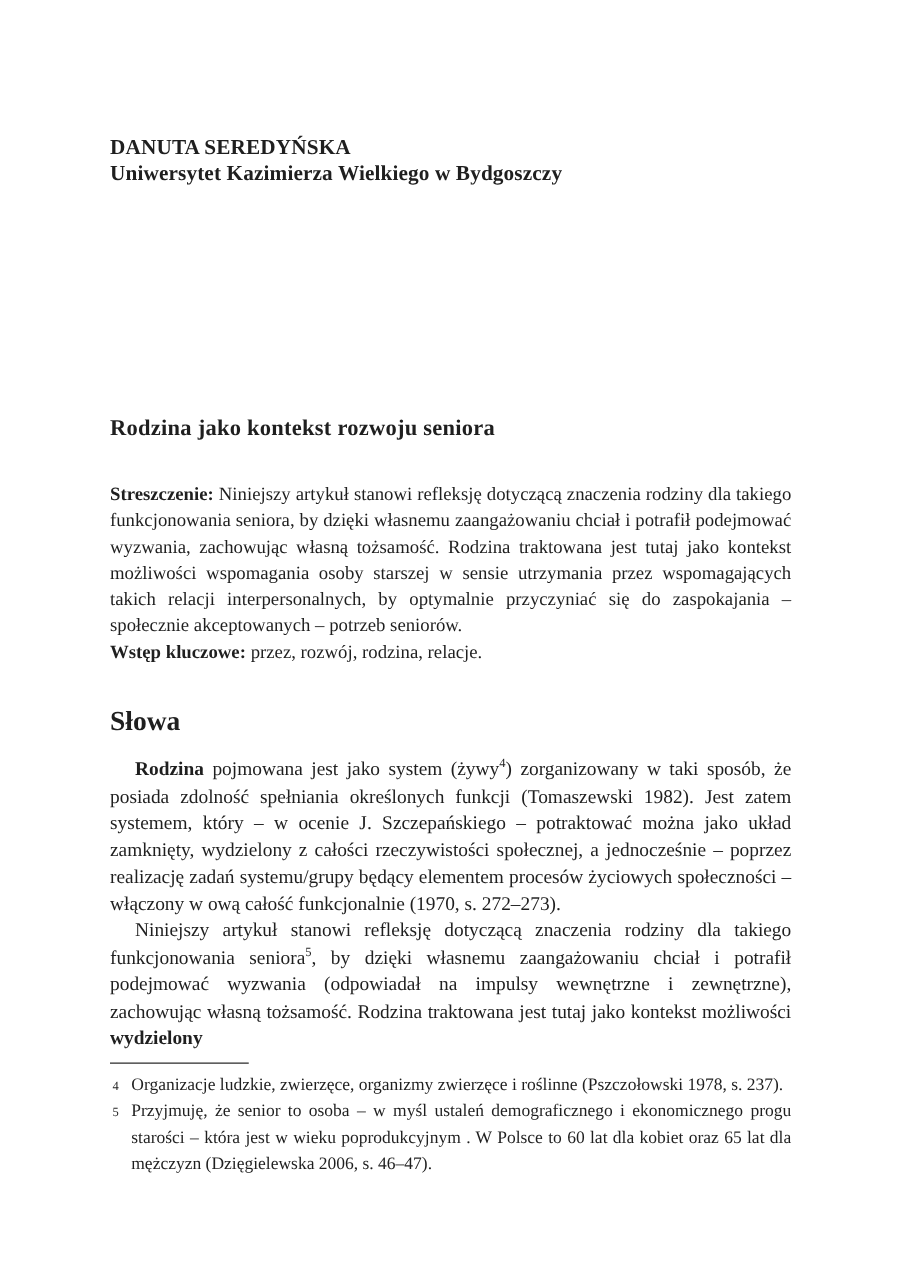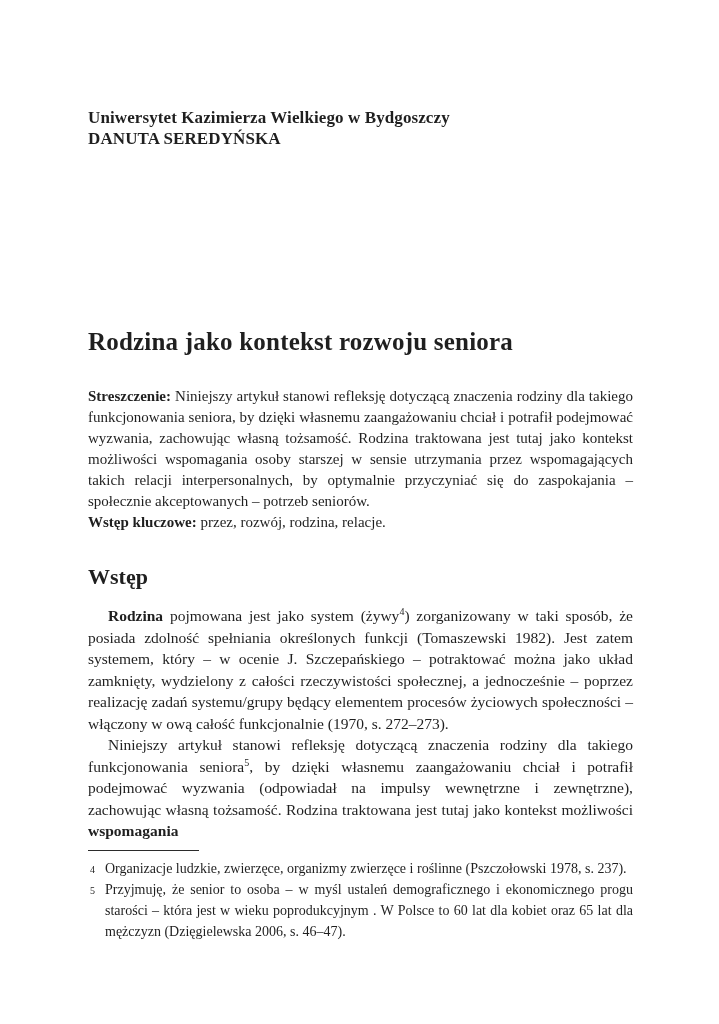--- a/index.html
+++ b/index.html
@@ -22,21 +22,21 @@
   }
   .author-block {
     padding-top: 107px;
     font-weight: bold;
     font-size: 17px;
     line-height: 21px;
     letter-spacing: 0.1px;
   }
   h1.article-title {
     margin: 178px 0 0 0;
-    font-size: 25px;
+    font-size: 18px;
     line-height: 30px;
     font-weight: bold;
     letter-spacing: 0.2px;
   }
   p.abstract {
     margin: 29px 0 0 0;
     font-size: 15px;
     line-height: 21px;
     text-align: justify;
   }
@@ -91,38 +91,38 @@
   }
   b, strong { font-weight: bold; }
 </style>
 </head>
 <body>
 
 <div class="page">
   <div class="content">
 
     <header class="author-block">
+      <div>DANUTA SEREDYŃSKA</div>
       <div>Uniwersytet Kazimierza Wielkiego w Bydgoszczy</div>
-      <div>DANUTA SEREDYŃSKA</div>
     </header>
 
     <h1 class="article-title">Rodzina jako kontekst rozwoju seniora</h1>
 
     <p class="abstract"><b>Streszczenie:</b>
       <span>Niniejszy artykuł stanowi refleksję dotyczącą znaczenia rodziny dla takiego funkcjonowania seniora, by dzięki własnemu zaangażowaniu chciał i potrafił podejmować wyzwania, zachowując własną tożsamość. Rodzina traktowana jest tutaj jako kontekst możliwości wspomagania osoby starszej w sensie utrzymania przez wspomagających takich relacji interpersonalnych, by optymalnie przyczyniać się do zaspokajania – społecznie akceptowanych – potrzeb seniorów.</span></p>
 
     <p class="keywords"><b>Wstęp kluczowe:</b>
       <span>przez, rozwój, rodzina, relacje.</span></p>
 
-    <h2 class="section-heading">Wstęp</h2>
+    <h2 class="section-heading">Słowa</h2>
 
     <div class="bodytext">
       <p class="first"><b>Rodzina</b><span> pojmowana jest jako system (żywy</span><sup class="note-ref">4</sup><span>) zorganizowany w taki sposób, że posiada zdolność spełniania określonych funkcji (Tomaszewski 1982). Jest zatem systemem, który – w ocenie J. Szczepańskiego – potraktować można jako układ zamknięty, wydzielony z całości rzeczywistości społecznej, a jednocześnie – poprzez realizację zadań systemu/grupy będący elementem procesów życiowych społeczności – włączony w ową całość funkcjonalnie (1970, s. 272–273).</span></p>
 
-      <p><span>Niniejszy artykuł stanowi refleksję dotyczącą znaczenia rodziny dla takiego funkcjonowania seniora</span><sup class="note-ref">5</sup><span>, by dzięki własnemu zaangażowaniu chciał i potrafił podejmować wyzwania (odpowiadał na impulsy wewnętrzne i zewnętrzne), zachowując własną tożsamość. Rodzina traktowana jest tutaj jako kontekst możliwości </span><b>wspomagania</b></p>
+      <p><span>Niniejszy artykuł stanowi refleksję dotyczącą znaczenia rodziny dla takiego funkcjonowania seniora</span><sup class="note-ref">5</sup><span>, by dzięki własnemu zaangażowaniu chciał i potrafił podejmować wyzwania (odpowiadał na impulsy wewnętrzne i zewnętrzne), zachowując własną tożsamość. Rodzina traktowana jest tutaj jako kontekst możliwości </span><b>wydzielony</b></p>
     </div>
 
     <div class="footnote-rule"></div>
 
     <div class="footnotes">
       <p class="footnote"><sup class="fn-marker">4</sup><span>Organizacje ludzkie, zwierzęce, organizmy zwierzęce i roślinne (Pszczołowski 1978, s. 237).</span></p>
       <p class="footnote"><sup class="fn-marker">5</sup><span>Przyjmuję, że senior to osoba – w myśl ustaleń demograficznego i ekonomicznego progu starości – która jest w wieku poprodukcyjnym . W Polsce to 60 lat dla kobiet oraz 65 lat dla mężczyzn (Dzięgielewska 2006, s. 46–47).</span></p>
     </div>
 
   </div>

